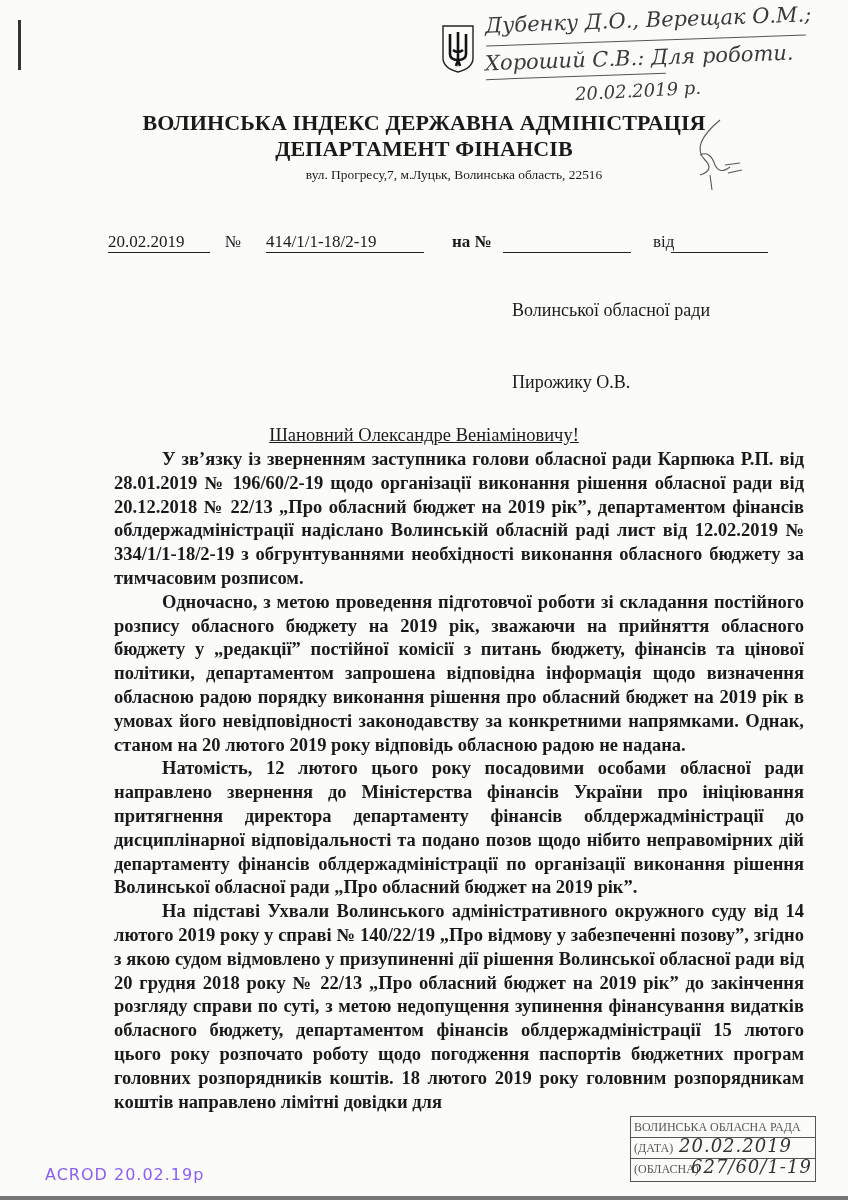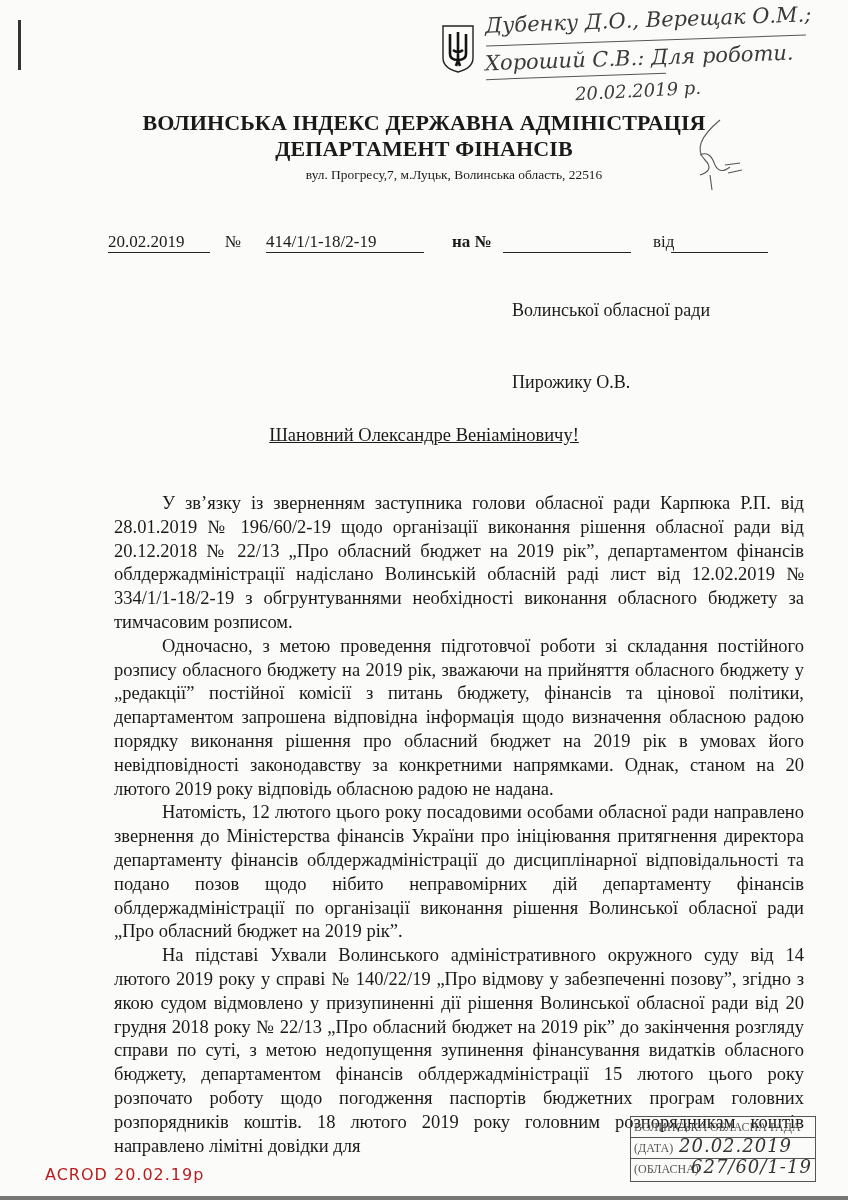--- a/index.html
+++ b/index.html
@@ -31,21 +31,21 @@
   .addressee { position: absolute; left: 512px; font-size: 18px; line-height: 24px; }
   .adr1 { top: 298px; }
   .adr2 { top: 370px; }
   .salutation { position: absolute; top: 425px; left: 0; width: 848px; text-align: center; font-size: 18.5px; text-decoration: underline; }
   .body-text { position: absolute; left: 114px; width: 690px; font-size: 18.5px; line-height: 23.8px; text-align: justify; }
   .body-text p { margin: 0; text-indent: 48px; }
   .stamp { position: absolute; left: 630px; top: 1116px; width: 184px; height: 64px; border: 1.5px solid #555; font-family: "Liberation Serif", serif; color: #555; }
   .stamp .row { height: 20px; border-bottom: 1px solid #555; font-size: 12px; line-height: 20px; padding-left: 3px; position: relative; white-space: nowrap; overflow: hidden; }
   .stamp .row:last-child { border-bottom: none; }
   .stamp .hw { font-family: "DejaVu Serif", serif; font-style: italic; font-size: 18px; color: #333; position: absolute; left: 48px; top: -2px; letter-spacing: 1px; }
-  .bottom-note { position: absolute; left: 45px; top: 1165px; font-family: "DejaVu Sans", sans-serif; font-size: 16px; color: #b91c1c; letter-spacing: 1px; }
+  .bottom-note { position: absolute; left: 45px; top: 1165px; font-family: "DejaVu Sans", sans-serif; font-size: 16px; color: #8b5cf6; letter-spacing: 1px; }
   .bottom-edge { position: absolute; left: 0; top: 1196px; width: 848px; height: 4px; background: #777; }
 </style>
 </head>
 <body>
 
 <div class="page">
 
   <div class="margin-bar"></div>
 
   <svg class="coat" viewBox="0 0 34 50">
@@ -77,21 +77,21 @@
     <span style="left:563px;width:97px;height:20px;" class="ul"></span>
   </div>
 
   <div class="addressee adr1">
     <div>Волинської обласної ради</div>
   </div>
   <div class="addressee adr2">Пирожику О.В.</div>
 
   <div class="salutation">Шановний Олександре Веніаміновичу!</div>
 
-  <div class="body-text" style="top:492px;">
+  <div class="body-text" style="top:448px;font-weight:bold;">
     <p>У зв’язку із зверненням заступника голови обласної ради Карпюка Р.П. від 28.01.2019 № 196/60/2-19 щодо організації виконання рішення обласної ради від 20.12.2018 № 22/13 „Про обласний бюджет на 2019 рік”, департаментом фінансів облдержадміністрації надіслано Волинській обласній раді лист від 12.02.2019 № 334/1/1-18/2-19 з обгрунтуваннями необхідності виконання обласного бюджету за тимчасовим розписом.</p>
     <p>Одночасно, з метою проведення підготовчої роботи зі складання постійного розпису обласного бюджету на 2019 рік, зважаючи на прийняття обласного бюджету у „редакції” постійної комісії з питань бюджету, фінансів та цінової політики, департаментом запрошена відповідна інформація щодо визначення обласною радою порядку виконання рішення про обласний бюджет на 2019 рік в умовах його невідповідності законодавству за конкретними напрямками. Однак, станом на 20 лютого 2019 року відповідь обласною радою не надана.</p>
     <p>Натомість, 12 лютого цього року посадовими особами обласної ради направлено звернення до Міністерства фінансів України про ініціювання притягнення директора департаменту фінансів облдержадміністрації до дисциплінарної відповідальності та подано позов щодо нібито неправомірних дій департаменту фінансів облдержадміністрації по організації виконання рішення Волинської обласної ради „Про обласний бюджет на 2019 рік”.</p>
     <p>На підставі Ухвали Волинського адміністративного окружного суду від 14 лютого 2019 року у справі № 140/22/19 „Про відмову у забезпеченні позову”, згідно з якою судом відмовлено у призупиненні дії рішення Волинської обласної ради від 20 грудня 2018 року № 22/13 „Про обласний бюджет на 2019 рік” до закінчення розгляду справи по суті, з метою недопущення зупинення фінансування видатків обласного бюджету, департаментом фінансів облдержадміністрації 15 лютого цього року розпочато роботу щодо погодження паспортів бюджетних програм головних розпорядників коштів. 18 лютого 2019 року головним розпорядникам коштів направлено лімітні довідки для</p>
   </div>
 
   <div class="stamp">
     <div class="row">ВОЛИНСЬКА ОБЛАСНА РАДА</div>
     <div class="row">
       <span>(ДАТА)</span>

